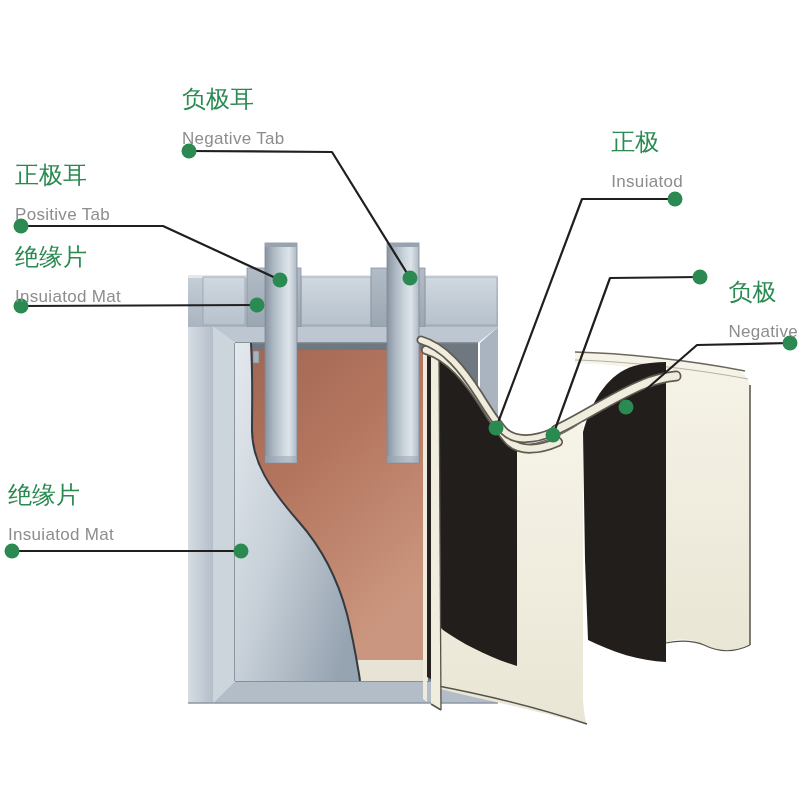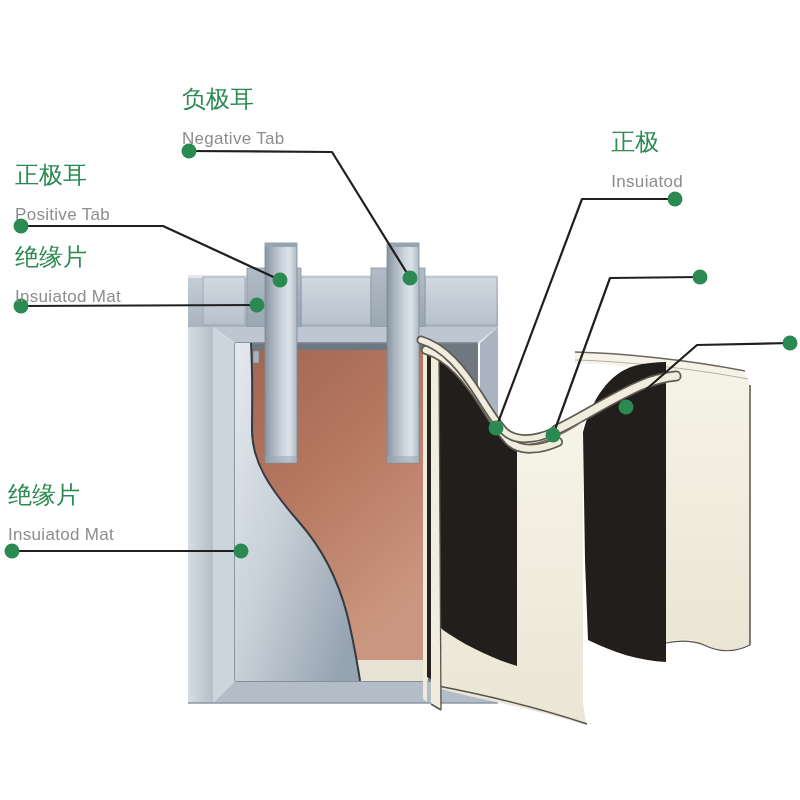--- a/index.html
+++ b/index.html
@@ -190,14 +190,18 @@
     <span class="zh">绝缘片</span>
     <span class="en">Insuiatod Mat</span>
   </div>
 
   <div class="label right" id="lbl-positive" style="right:117px; top:129px;">
     <span class="zh">正极</span>
     <span class="en">Insuiatod</span>
   </div>
 
 
+  <div class="label right" id="lbl-negative" style="right:2px; top:279px;">
+    <span class="zh">负极</span>
+    <span class="en">Negative</span>
+  </div>
 
 </div>
 
 </body></html>

